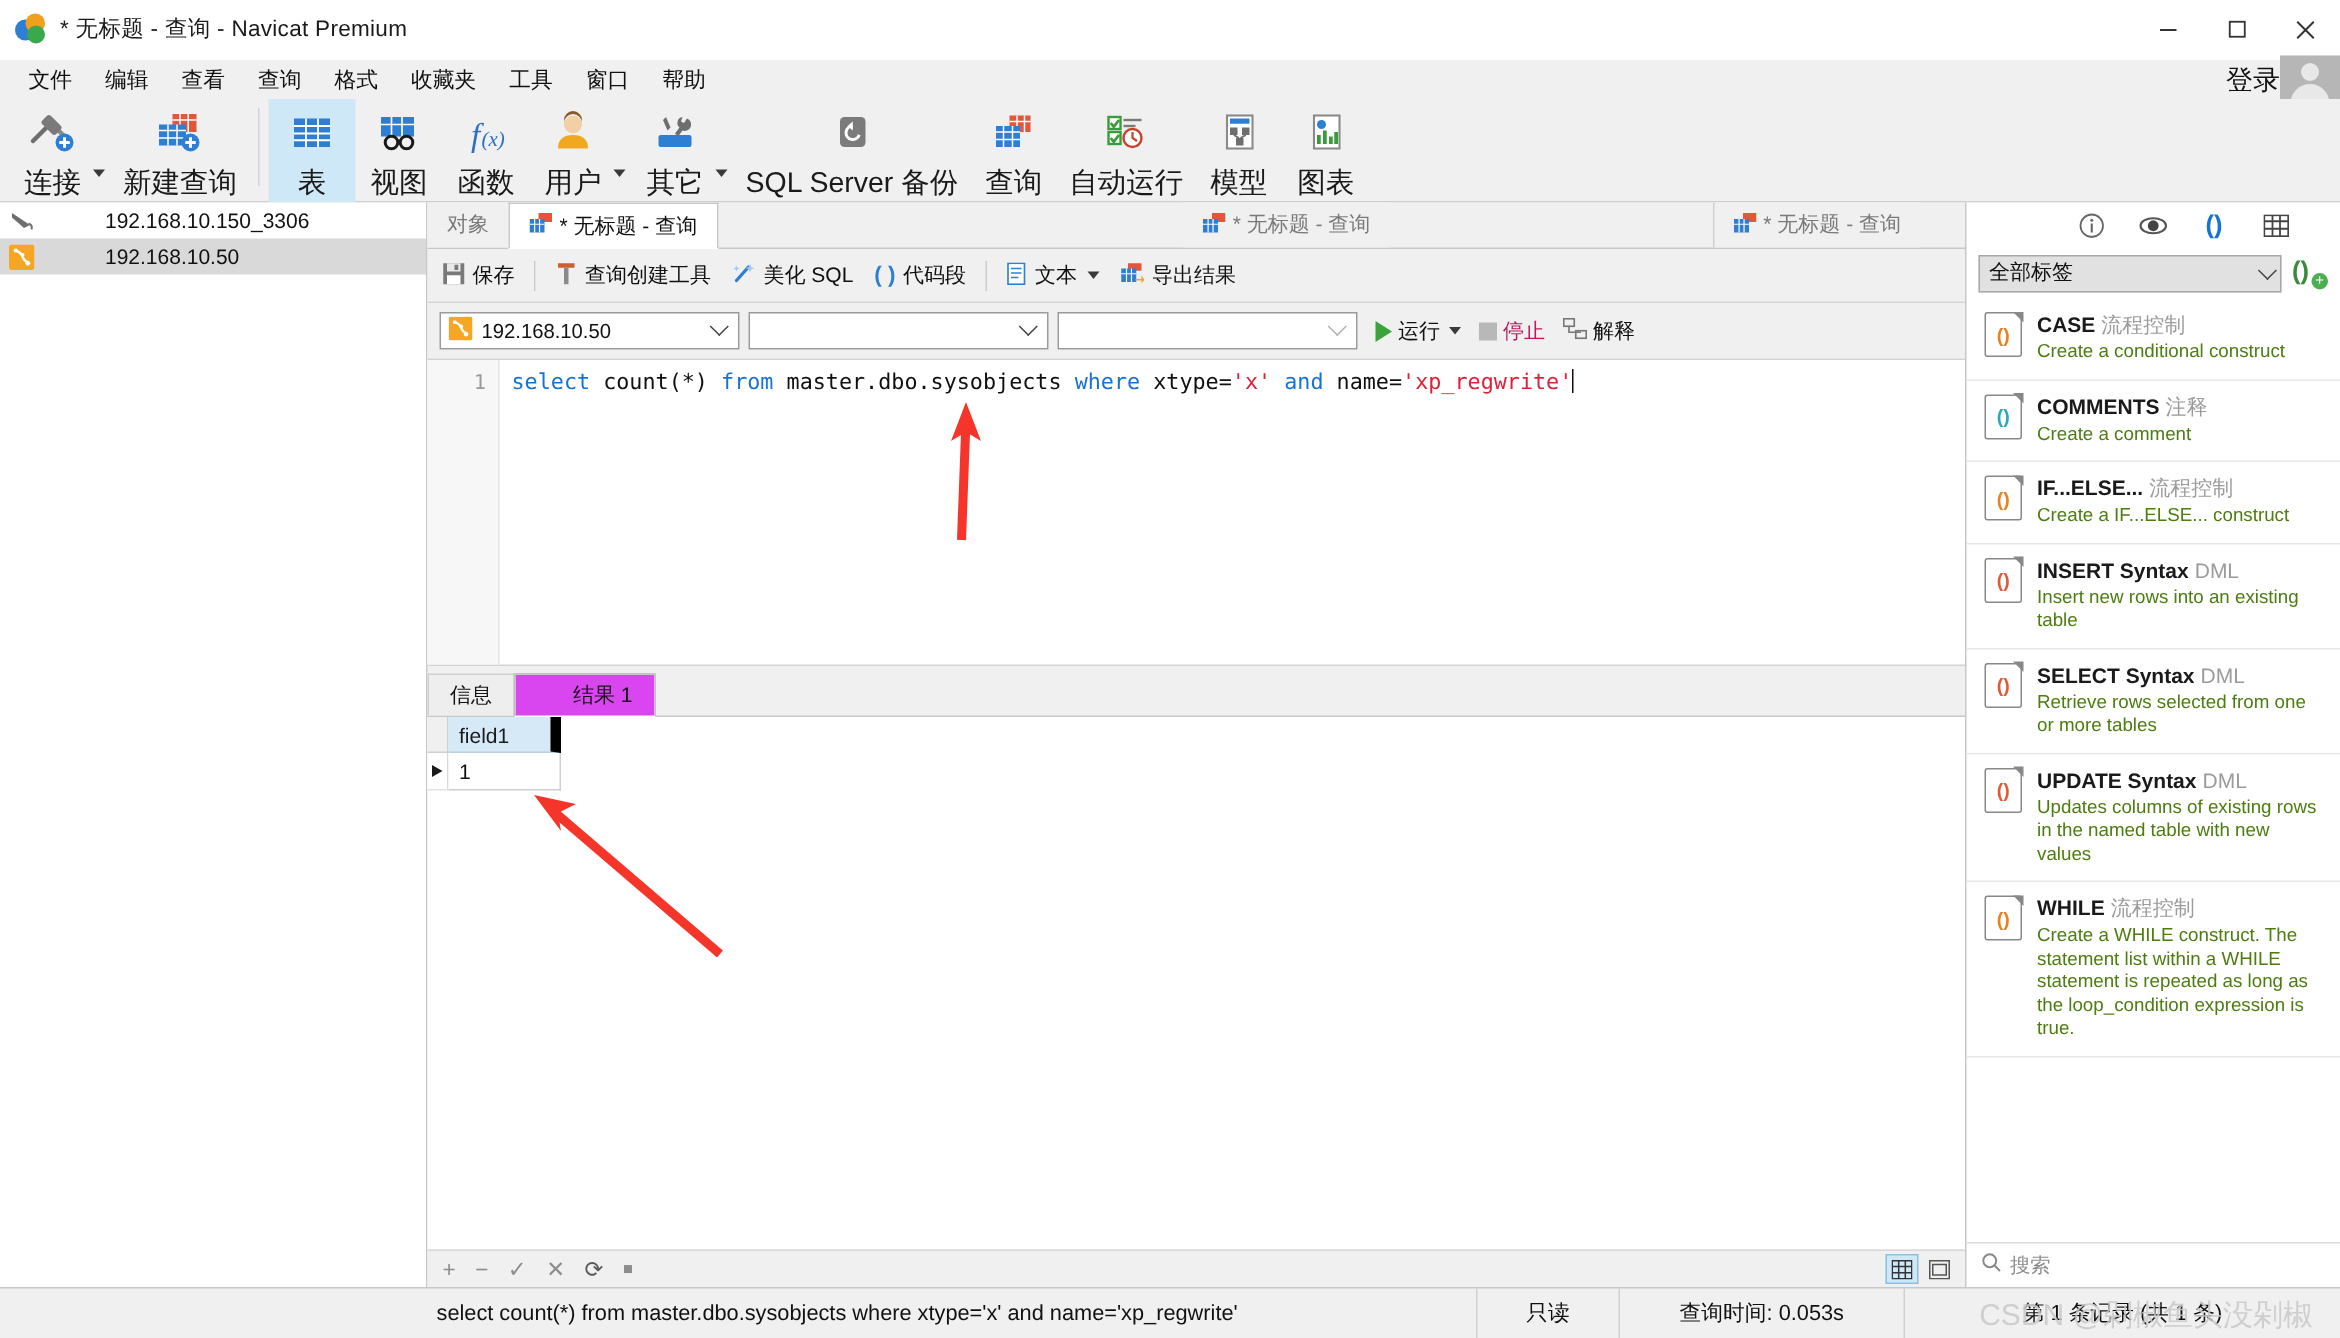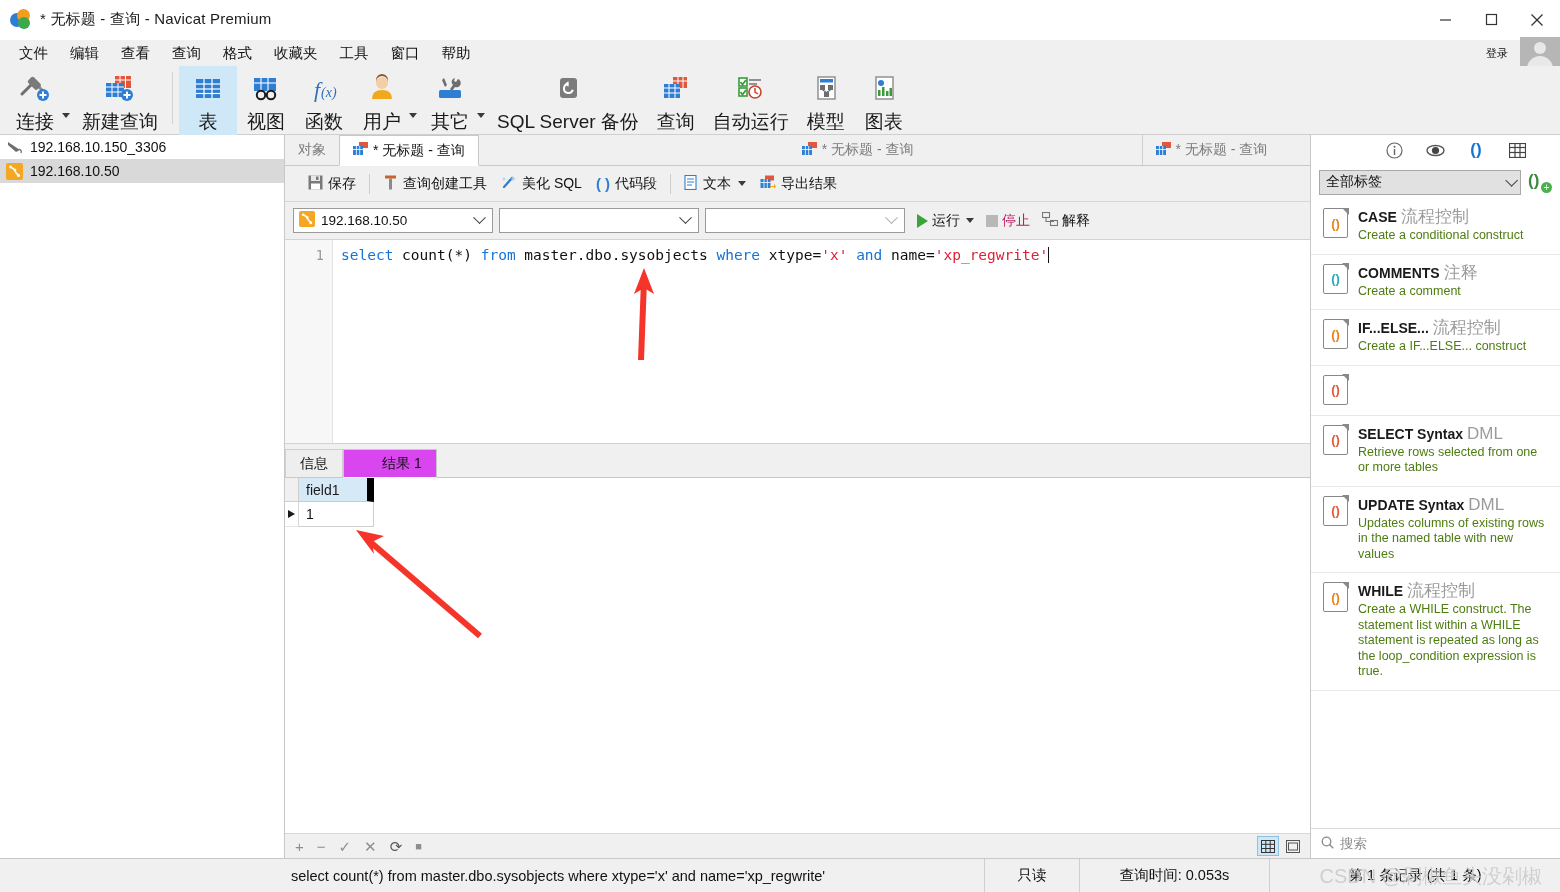--- a/index.html
+++ b/index.html
@@ -30,21 +30,21 @@
   .win-btn.close { font-size:18px; }
   .win-btn svg { display:block; }
 
   
   .menubar {
     position:absolute; left:0; top:40px; width:1560px; height:26px;
     background:#f0f0f0; display:flex; align-items:center; padding-left:8px;
   }
   .menu-item { font-size:14.5px; color:#111; padding:2px 11px; white-space:nowrap; }
   .login-area { margin-left:auto; display:flex; align-items:center; height:26px; }
-  .login-link { font-size:11px; color:#111; margin-right:12px; }
+  .login-link { font-size:18px; color:#111; margin-right:0; }
   .avatar { width:40px; height:32px; background:#b6b6b6; position:relative; overflow:hidden; }
   .avatar::before { content:""; position:absolute; left:14px; top:5px; width:12px;height:12px;
                     border-radius:50%; background:#e8e8e8; }
   .avatar::after { content:""; position:absolute; left:7px; top:19px; width:26px;height:18px;
                    border-radius:13px 13px 0 0; background:#e8e8e8; }
 
   
   .ribbon {
     position:absolute; left:0; top:66px; width:1560px; height:69px;
     background:#f0f0f0; border-bottom:1px solid #cfcfcf;
@@ -60,21 +60,21 @@
   .rb-caret { align-self:center; margin-top:30px; margin-left:-2px; margin-right:4px;
               width:0;height:0;border-left:4px solid transparent;border-right:4px solid transparent;
               border-top:5px solid #3a3a3a; }
   .rb-sep { width:1px; height:52px; background:#d3d3d3; margin:6px 6px 0 6px; }
 
   
   .leftpane {
     position:absolute; left:0; top:135px; width:285px; height:723px;
     background:#ffffff; border-right:1px solid #c8c8c8;
   }
-  .conn-row { height:24px; display:flex; align-items:center; padding-left:6px; font-size:14px; color:#111; }
+  .conn-row { height:24px; display:flex; align-items:center; padding-left:6px; font-size:14px; color:#111;gap:40px; }
   .conn-row.sel { background:#d9d9d9; }
   .conn-ico { width:17px;height:17px; margin-right:7px; flex:none; position:relative; }
 
   
   .tabstrip {
     position:absolute; left:285px; top:135px; width:1025px; height:31px;
     background:#f0f0f0; border-bottom:1px solid #c8c8c8; display:flex; align-items:flex-end;
   }
   .tab {
     height:30px; display:flex; align-items:center; gap:5px; padding:0 13px;
@@ -82,21 +82,21 @@
   }
   .tab.active { background:#ffffff; color:#111; border:1px solid #c8c8c8; border-bottom:1px solid #ffffff;
                 height:31px; margin-bottom:-1px; border-right:1px solid #c8c8c8;}
   .tab.plain { border-right:none; }
   .tab-gap { width:10px; }
 
   
   .qtoolbar {
     position:absolute; left:285px; top:166px; width:1025px; height:36px;
     background:#f0f0f0; border-bottom:1px solid #d6d6d6;
-    display:flex; align-items:center; padding-left:16px; gap:0px;
+    display:flex; align-items:center; padding-left:3px; gap:0px;
   }
   .qt-btn { display:flex; align-items:center; gap:5px; padding:3px 7px; font-size:14px; color:#111; white-space:nowrap;}
   .qt-sep { width:1px; height:20px; background:#cdcdcd; margin:0 6px; }
   .qt-caret { width:0;height:0;border-left:4px solid transparent;border-right:4px solid transparent;
               border-top:5px solid #3a3a3a; margin-left:2px; }
 
   
   .selbar {
     position:absolute; left:285px; top:202px; width:1025px; height:37px;
     background:#f0f0f0; display:flex; align-items:center; padding-left:8px; gap:6px;
@@ -190,21 +190,21 @@
   }
   .snip-ico {
     width:25px; height:30px; flex:none; border:1.5px solid #888; background:#fff;
     border-radius:2px; position:relative; display:flex; align-items:center; justify-content:center;
     font-size:13px; font-weight:bold; color:#e8821e;
   }
   .snip-ico::after { content:""; position:absolute; right:-1.5px; top:-1.5px;
                      border-left:7px solid transparent; border-top:7px solid #888; }
   .snip-body { flex:1; min-width:0; }
   .snip-title { font-size:14px; font-weight:bold; color:#1a1a1a; line-height:17px; }
-  .snip-cat { font-size:17px; font-weight:normal; color:#9b9b9b; margin-left:4px; }
+  .snip-cat { font-size:14px; font-weight:normal; color:#9b9b9b; margin-left:4px; }
   .snip-desc { font-size:12.5px; color:#4d7c0f; line-height:15.5px; margin-top:2px; }
   .rp-search { position:absolute; left:0; bottom:0; width:249px; height:30px;
                border-top:1px solid #dcdcdc; display:flex; align-items:center; gap:6px; padding-left:10px; }
   .rp-search .txt { font-size:13.5px; color:#8c8c8c; }
 
   
   .statusbar {
     position:absolute; left:0; bottom:0; width:1560px; height:34px;
     background:#f0f0f0; border-top:1px solid #c8c8c8; display:flex; align-items:center;
   }
@@ -760,20 +760,24 @@
       </div>
       <div class="snip">
         <div class="snip-ico">()</div>
         <div class="snip-body">
           <div class="snip-title"><span>IF...ELSE...</span><span class="snip-cat">流程控制</span></div>
           <div class="snip-desc">Create a IF...ELSE... construct</div>
         </div>
       </div>
       <div class="snip">
         <div class="snip-ico" style="color:#e05a3a;">()</div>
+        <div class="snip-body">
+          <div class="snip-title"><span>INSERT Syntax</span><span class="snip-cat">DML</span></div>
+          <div class="snip-desc">Insert new rows into an existing table</div>
+        </div>
       </div>
       <div class="snip">
         <div class="snip-ico" style="color:#e05a3a;">()</div>
         <div class="snip-body">
           <div class="snip-title"><span>SELECT Syntax</span><span class="snip-cat">DML</span></div>
           <div class="snip-desc">Retrieve rows selected from one or more tables</div>
         </div>
       </div>
       <div class="snip">
         <div class="snip-ico" style="color:#e05a3a;">()</div>

